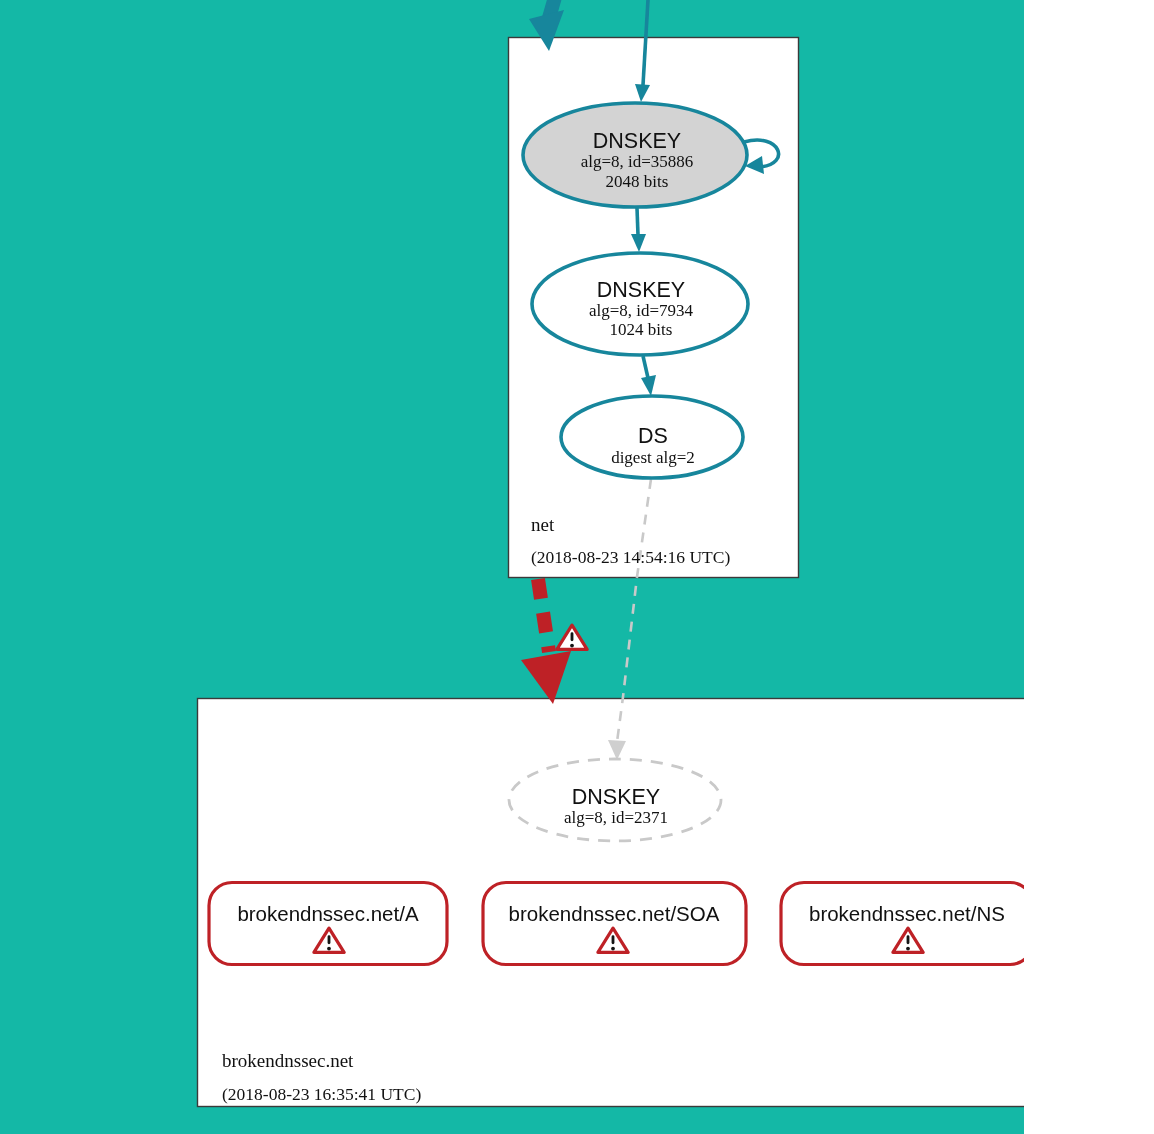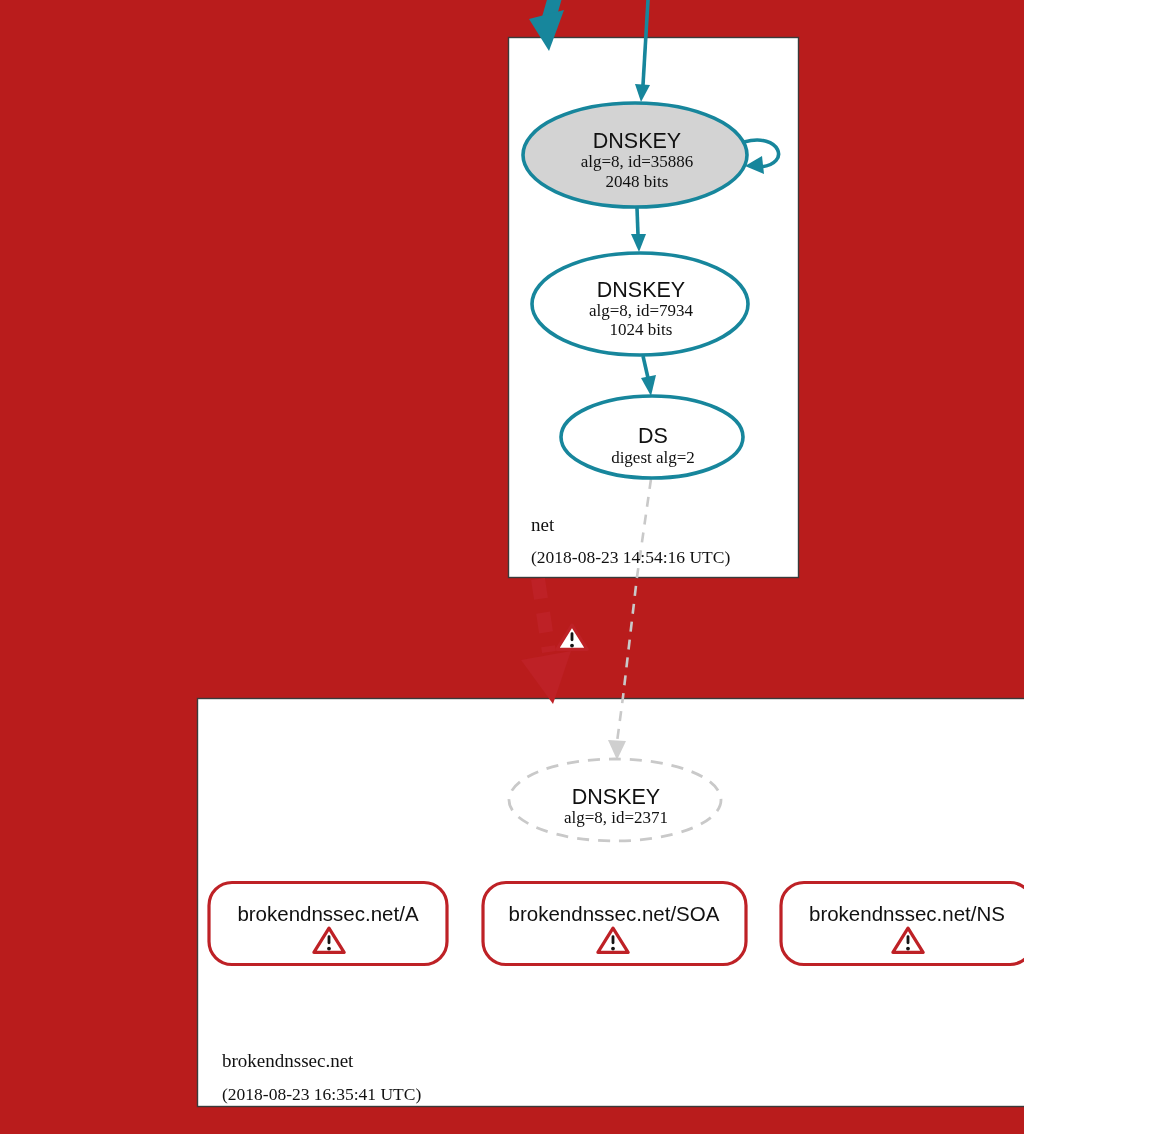--- a/index.html
+++ b/index.html
@@ -7,21 +7,21 @@
     padding: 0;
     background: #ffffff;
     width: 1154px;
     height: 1134px;
     font-family: "Liberation Sans", sans-serif;
   }
   #stage {
     position: relative;
     width: 1024px;
     height: 1134px;
-    background: #b91c1c;
+    background: #14b8a6;
     overflow: hidden;
   }
   svg { display: block; }
   text { user-select: none; }
   .node-title {
     font-family: "Liberation Sans", sans-serif;
     font-size: 21.5px;
     fill: #111111;
     text-anchor: middle;
   }

